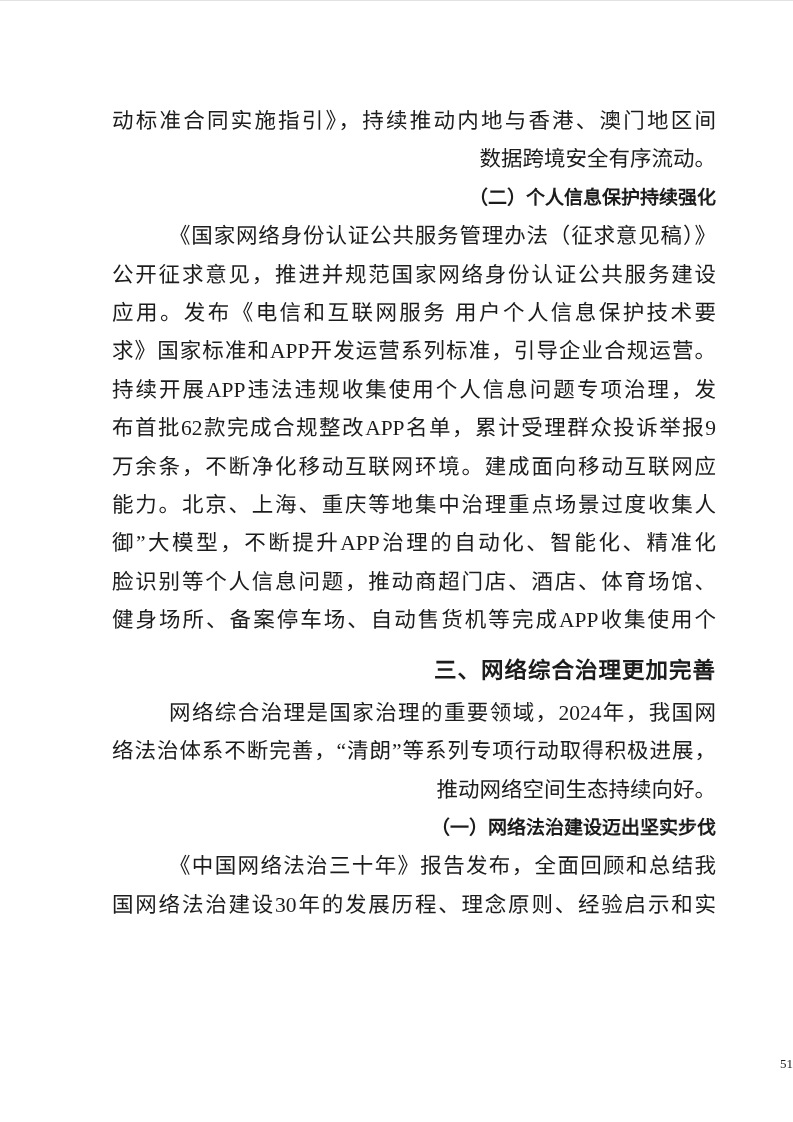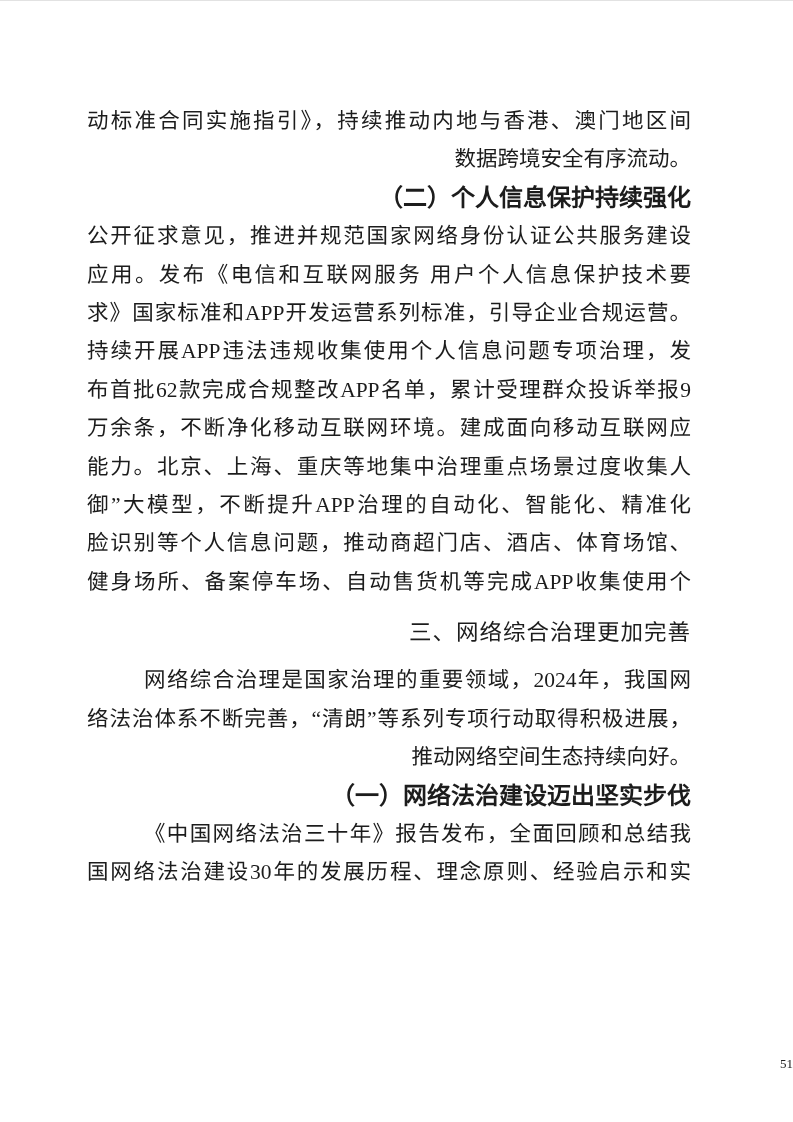--- a/index.html
+++ b/index.html
@@ -12,21 +12,21 @@
     width: 793px;
     height: 1122px;
     background: #ffffff;
     overflow: hidden;
     border-top: 1px solid #e2e2e2;
     font-family: "Liberation Serif", serif;
     color: #1c1c1c;
   }
   .content {
     position: absolute;
-    left: 87px;
+    left: 112px;
     top: 101px;
     width: 604px;
   }
   .line {
     font-size: 21.5px;
     line-height: 38.4px;
     height: 38.4px;
     text-align: right;
     font-family: "Liberation Serif", serif;
     color: #1c1c1c;
@@ -34,29 +34,29 @@
   .justify {
     text-align: justify;
     text-align-last: justify;
     text-justify: inter-character;
   }
   .indent {
     text-indent: 57px;
   }
   .h-kai {
     font-weight: bold;
-    font-size: 24px;
+    font-size: 19px;
     font-family: "Liberation Serif", serif;
   }
   .h-hei {
-    font-weight: normal;
+    font-weight: bold;
     font-size: 22.5px;
     font-family: "Liberation Sans", sans-serif;
     margin-top: 13px;
-    margin-bottom: 9px;
+    margin-bottom: 3px;
     letter-spacing: 1px;
   }
   .page-number {
     position: absolute;
     left: 0;
     right: 0;
     top: 1055px;
     text-align: right;
     font-size: 13px;
     color: #222222;
@@ -64,20 +64,21 @@
   }
 </style>
 </head>
 <body>
 
 <div class="page">
   <div class="content">
     <div class="line justify">动标准合同实施指引》，持续推动内地与香港、澳门地区间</div>
     <div class="line">数据跨境安全有序流动。</div>
     <div class="line h-kai indent">（二）个人信息保护持续强化</div>
+    <div class="line justify indent">《国家网络身份认证公共服务管理办法（征求意见稿）》</div>
     <div class="line justify">公开征求意见，推进并规范国家网络身份认证公共服务建设</div>
     <div class="line justify">应用。发布《电信和互联网服务 用户个人信息保护技术要</div>
     <div class="line justify">求》国家标准和APP开发运营系列标准，引导企业合规运营。</div>
     <div class="line justify">持续开展APP违法违规收集使用个人信息问题专项治理，发</div>
     <div class="line justify">布首批62款完成合规整改APP名单，累计受理群众投诉举报9</div>
     <div class="line justify">万余条，不断净化移动互联网环境。建成面向移动互联网应</div>
     <div class="line justify">能力。北京、上海、重庆等地集中治理重点场景过度收集人</div>
     <div class="line justify">御”大模型，不断提升APP治理的自动化、智能化、精准化</div>
     <div class="line justify">脸识别等个人信息问题，推动商超门店、酒店、体育场馆、</div>
     <div class="line justify">健身场所、备案停车场、自动售货机等完成APP收集使用个</div>

